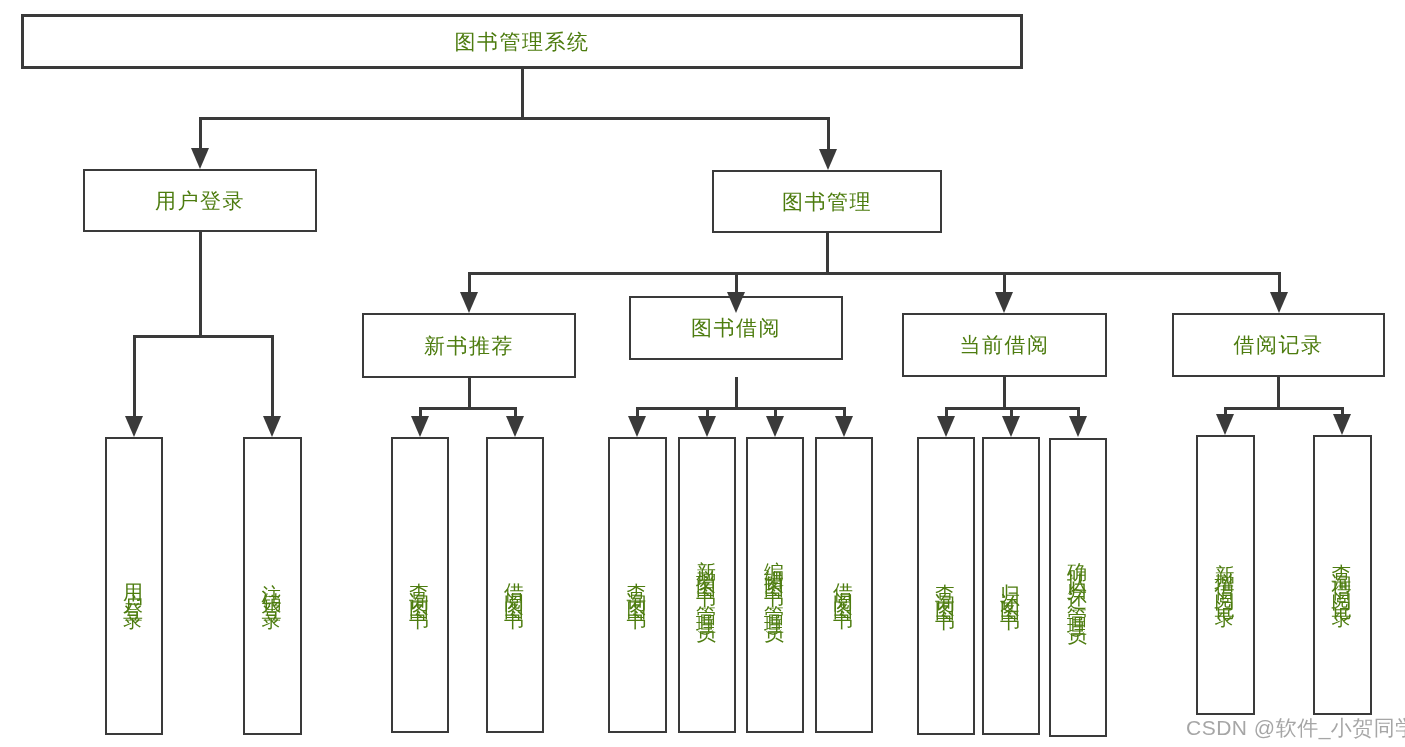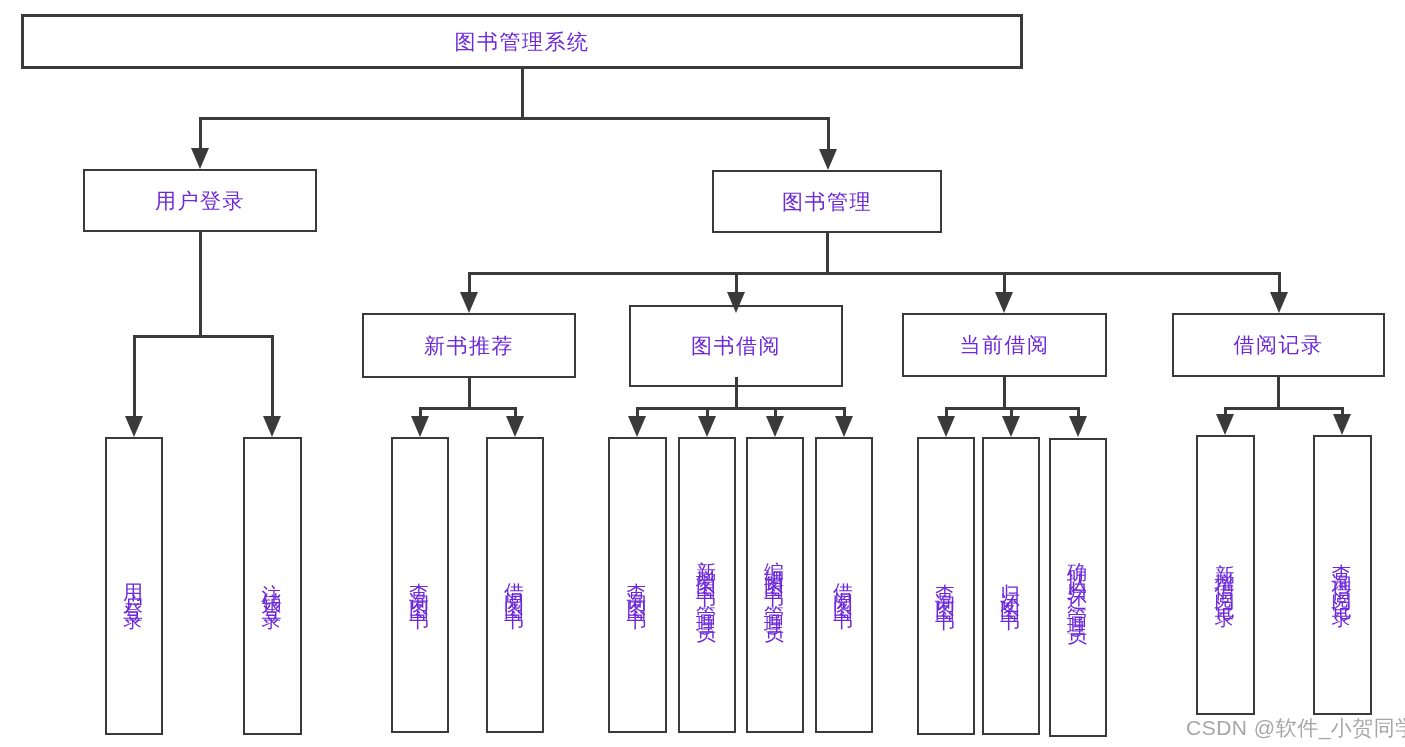--- a/index.html
+++ b/index.html
@@ -8,21 +8,21 @@
     background:#ffffff; overflow:hidden;
     font-family:"Liberation Sans", sans-serif;
     color:#3a3a3a;
   }
   .box {
     position:absolute; box-sizing:border-box;
     border:2.5px solid #3a3a3a; background:#ffffff;
     display:flex; align-items:center; justify-content:center;
   }
   .box.root-box { border-width:3px; }
-  .lbl { font-size:21px; letter-spacing:1.5px; color:#6d28d9; white-space:nowrap; }
+  .lbl { font-size:21px; letter-spacing:1.5px; color:#4d7c0f; white-space:nowrap; }
   .box.v .lbl {
     writing-mode:vertical-rl; text-orientation:mixed;
     font-size:20px; letter-spacing:9px; white-space:normal;
   }
   .hl, .vl { position:absolute; background:#3a3a3a; }
   .arrow {
     position:absolute; width:0; height:0;
     border-left:9px solid transparent;
     border-right:9px solid transparent;
     border-top:21px solid #3a3a3a;
@@ -47,21 +47,21 @@
   </div>
 
   <div class="box" style="left:712px; top:170px; width:230px; height:63px;">
     <span class="lbl">图书管理</span>
   </div>
 
   <div class="box" style="left:362px; top:313px; width:214px; height:65px;">
     <span class="lbl">新书推荐</span>
   </div>
 
-  <div class="box" style="left:629px; top:305px; width:214px; height:82px;">
+  <div class="box" style="left:629px; top:296px; width:214px; height:64px;">
     <span class="lbl">图书借阅</span>
   </div>
 
   <div class="box" style="left:902px; top:313px; width:205px; height:64px;">
     <span class="lbl">当前借阅</span>
   </div>
 
   <div class="box" style="left:1172px; top:313px; width:213px; height:64px;">
     <span class="lbl">借阅记录</span>
   </div>

